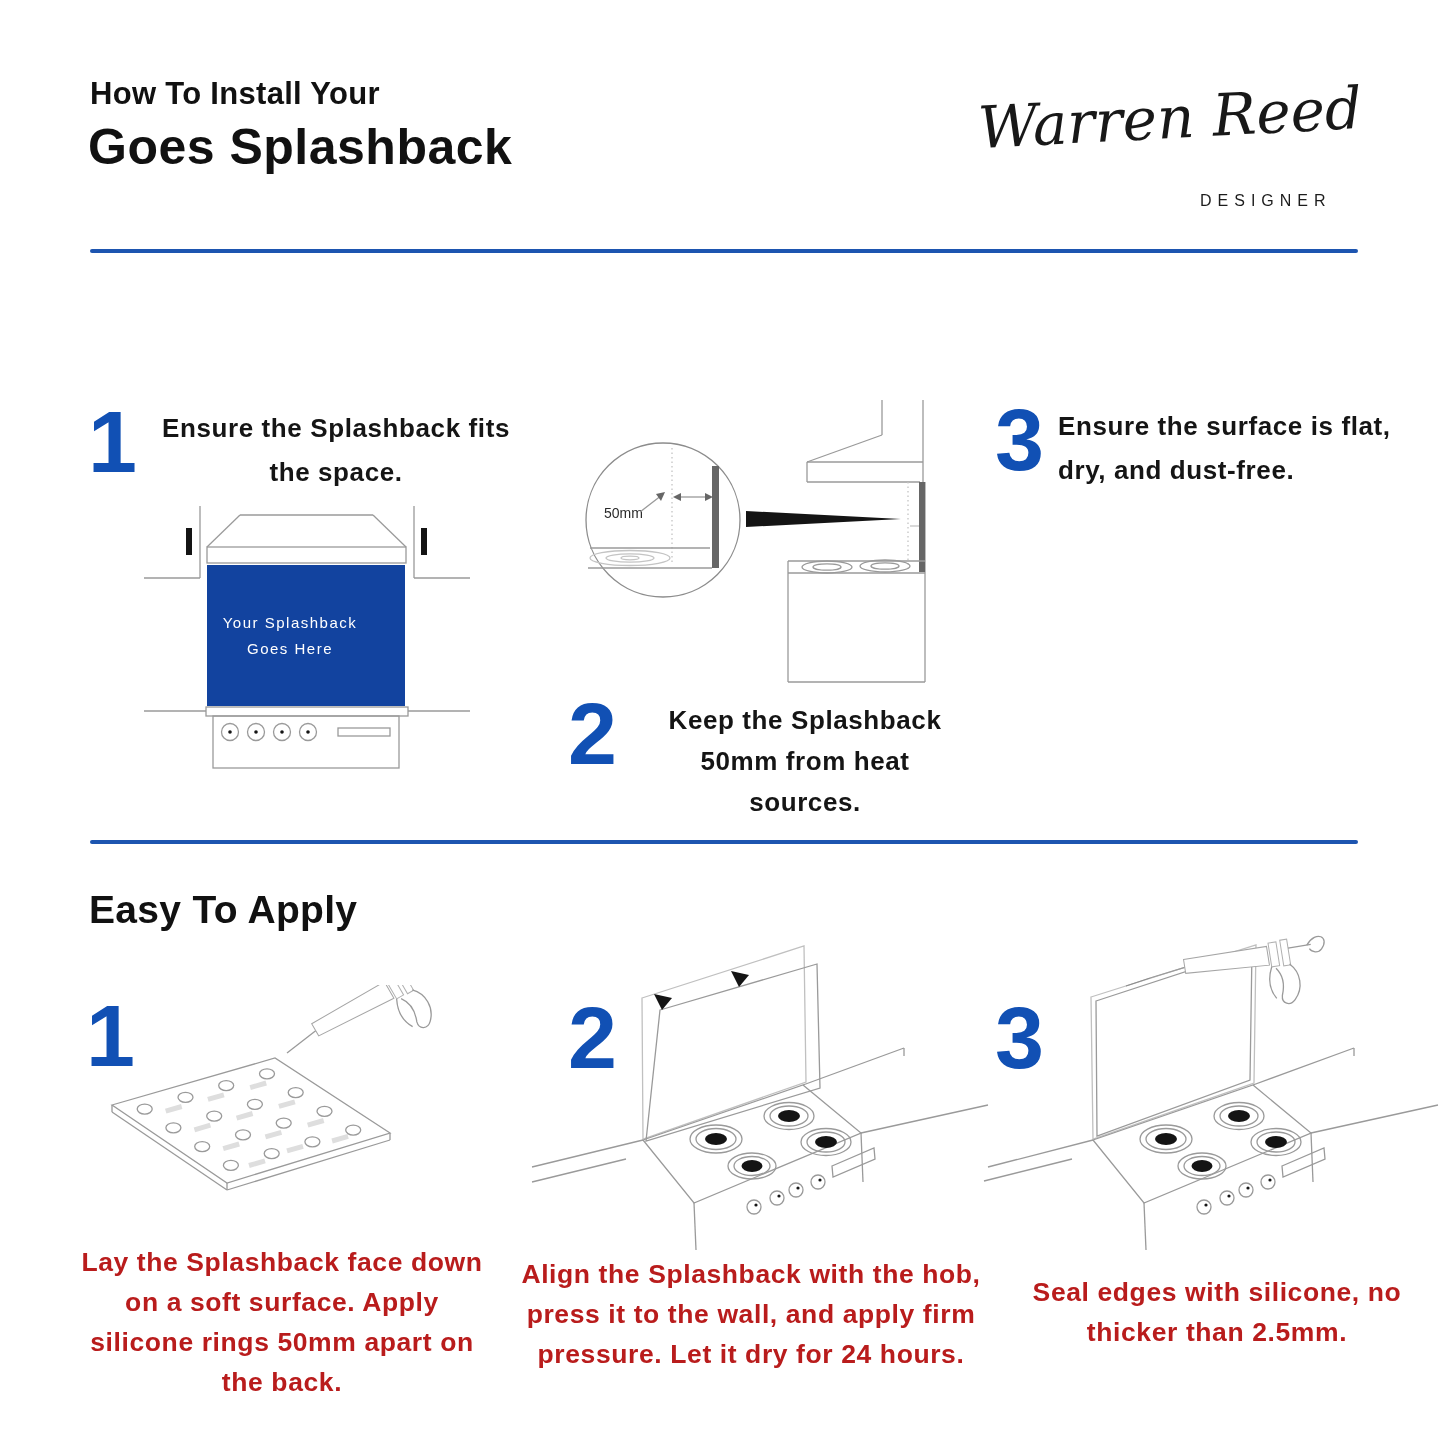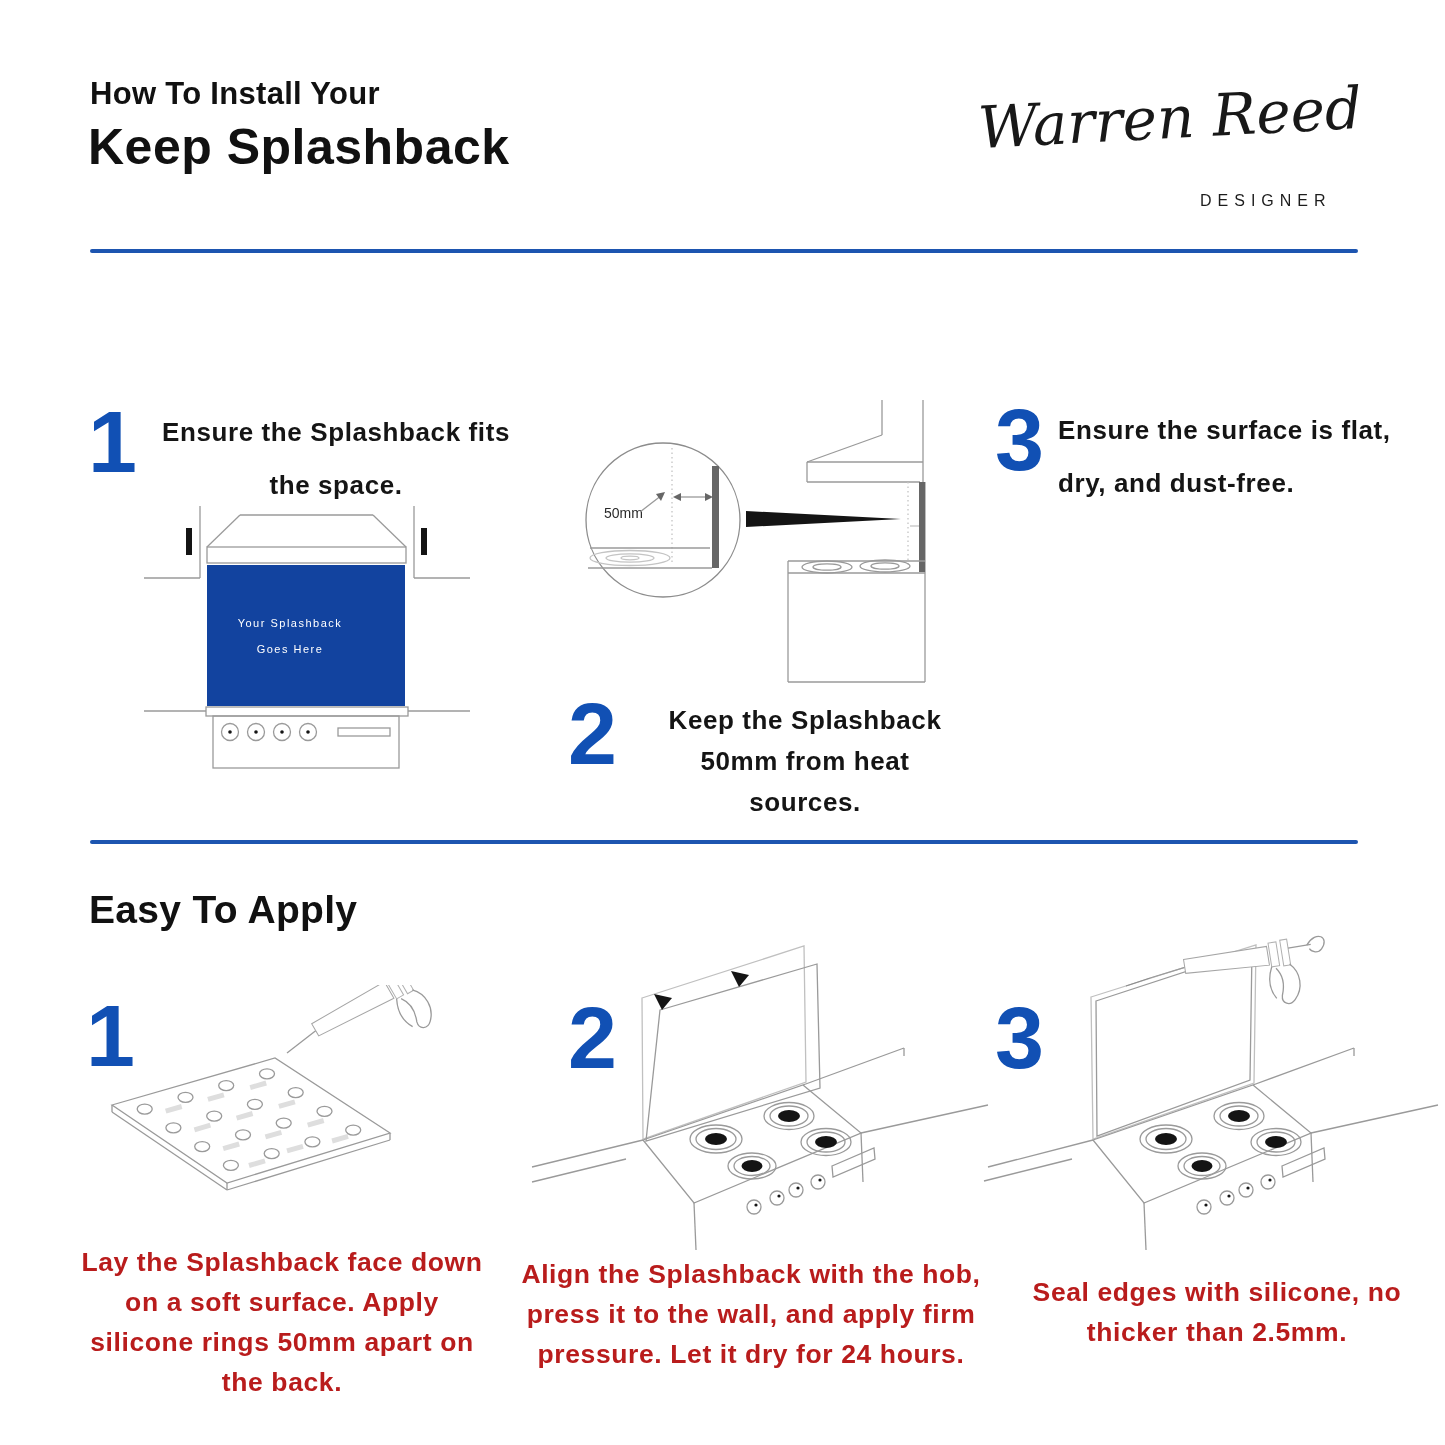--- a/index.html
+++ b/index.html
@@ -16,30 +16,30 @@
                font-family:"DejaVu Serif","Liberation Serif",serif;font-style:italic;font-weight:400;
                font-size:58px;transform:rotate(-3deg);color:#181818;white-space:nowrap;}
   .logo-designer{left:1200px;top:192px;font-size:16px;font-weight:500;letter-spacing:6px;color:#1c1c1c;}
   .divider{left:90px;width:1268px;height:4px;background:var(--divider);border-radius:2px;}
   .divider-1{top:249px;} .divider-2{top:840px;}
   .section-heading{font-size:39px;font-weight:700;letter-spacing:.3px;}
   .before-heading{left:89px;top:296px;} .apply-heading{left:89px;top:888px;}
   .step-num{font-size:88px;font-weight:700;color:var(--accent);line-height:.9;}
   .b1-num{left:88px;top:402px;} .b2-num{left:568px;top:694px;} .b3-num{left:995px;top:400px;}
   .a1-num{left:86px;top:996px;} .a2-num{left:568px;top:998px;} .a3-num{left:995px;top:998px;}
-  .step-text{font-size:26px;font-weight:700;letter-spacing:.6px;line-height:53px;color:#151515;}
+  .step-text{font-size:26px;font-weight:700;letter-spacing:.6px;line-height:44px;color:#151515;}
   .b1-text{left:152px;top:406px;width:368px;text-align:center;}
   .b2-text{left:648px;top:700px;width:314px;text-align:center;line-height:41px;}
   .b3-text{left:1058px;top:404px;width:368px;text-align:left;}
   .caption{font-size:26.5px;font-weight:700;letter-spacing:.6px;line-height:40px;text-align:center;color:#b91c1c;}
   .c1{left:72px;top:1242px;width:420px;}
   .c2{left:520px;top:1254px;width:462px;}
   .c3{left:1002px;top:1272px;width:430px;}
   .panel-label{left:208px;top:566px;width:164px;height:140px;display:flex;flex-direction:column;
-               align-items:center;justify-content:center;color:#fff;font-size:11px;letter-spacing:1.5px;line-height:26px;}
+               align-items:center;justify-content:center;color:#fff;font-size:15px;letter-spacing:1.5px;line-height:26px;}
   .silicone-circle{left:1068px;top:523px;width:266px;height:266px;border-radius:50%;background:var(--circle);
                    box-shadow:0 0 0 5px #ffffff,0 0 0 6px #c3d0ea;
                    display:flex;align-items:center;justify-content:center;text-align:center;
                    color:#fff;font-size:23.5px;line-height:35px;letter-spacing:.3px;padding:0 16px;box-sizing:border-box;}
   svg{display:block;}
   .panel-rect{fill:var(--panel);}
   .ill line,.ill path,.ill polyline,.ill polygon.o,.ill rect.o,.ill ellipse,.ill circle.o{
     stroke:var(--line);stroke-width:1.3;fill:none;}
   .ill .white{fill:#fff;}
   .ill .dark{fill:#666;stroke:none;}
@@ -47,21 +47,21 @@
   .ill .faint{stroke:#c4c4c4;}
   .ill .dash{stroke:#dedede;stroke-width:5;}
   .ill text{font-family:"Liberation Sans",sans-serif;}
 </style>
 </head>
 <body>
 
 <div class="canvas">
 
   <div class="abs title-small">How To Install Your</div>
-  <div class="abs title-big">Keep Splashback</div>
+  <div class="abs title-big">Goes Splashback</div>
   <div class="abs logo-script">Warren Reed</div>
   <div class="abs logo-designer">DESIGNER</div>
   <div class="abs divider divider-1"></div>
 
 
   <div class="abs step-num b1-num">1</div>
   <div class="abs step-text b1-text">Ensure the Splashback fits the space.</div>
 
   <div class="abs" style="left:130px;top:490px;">
     <svg class="ill" width="420" height="340" viewBox="0 0 420 340">

